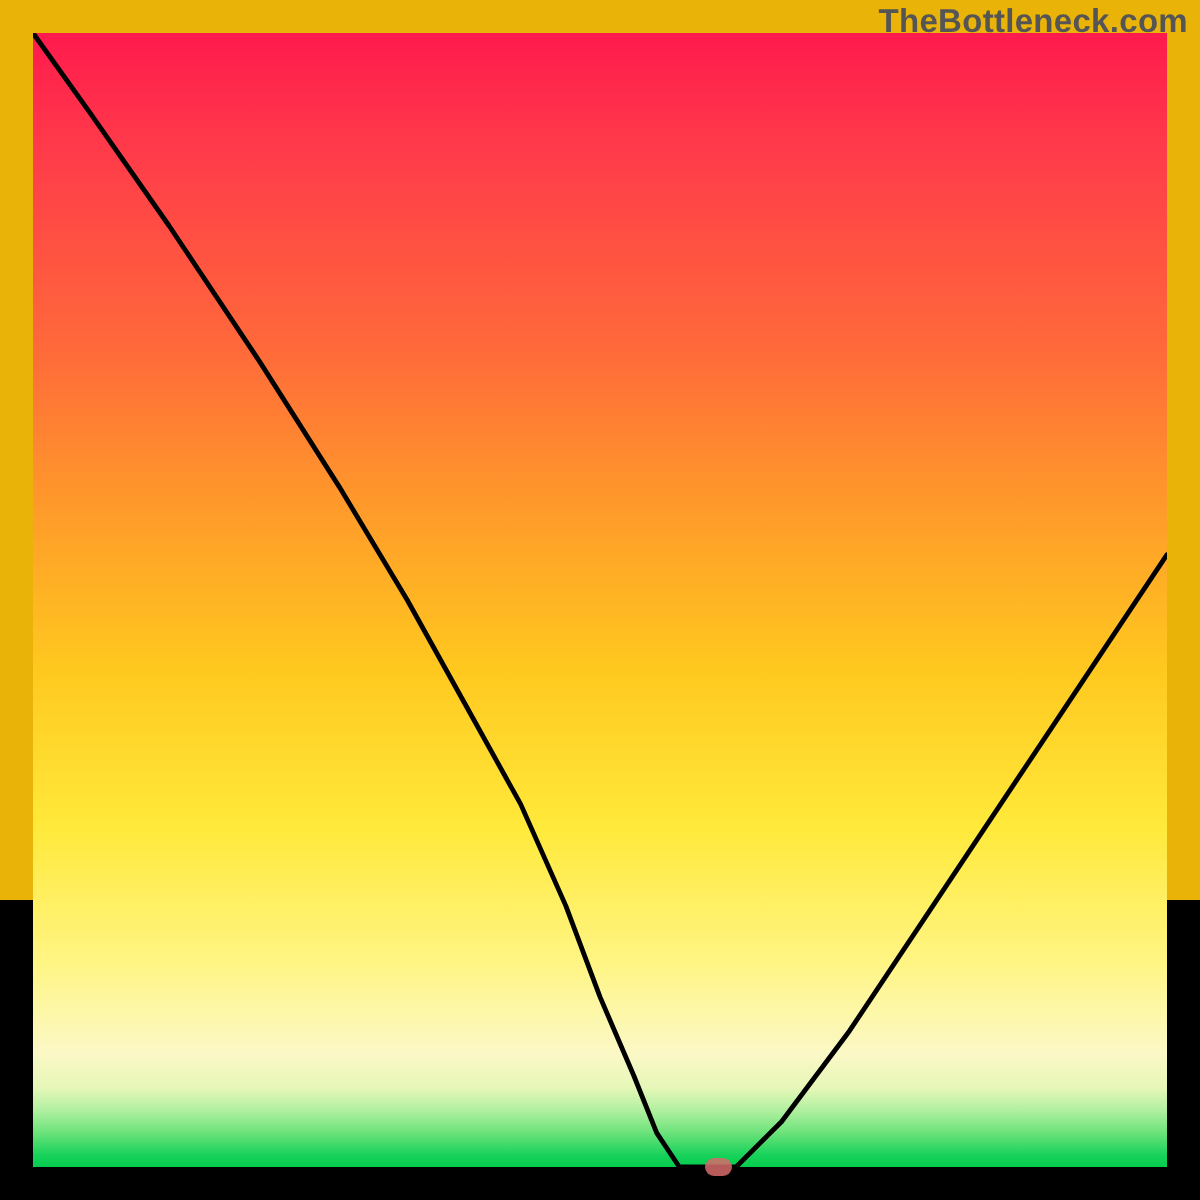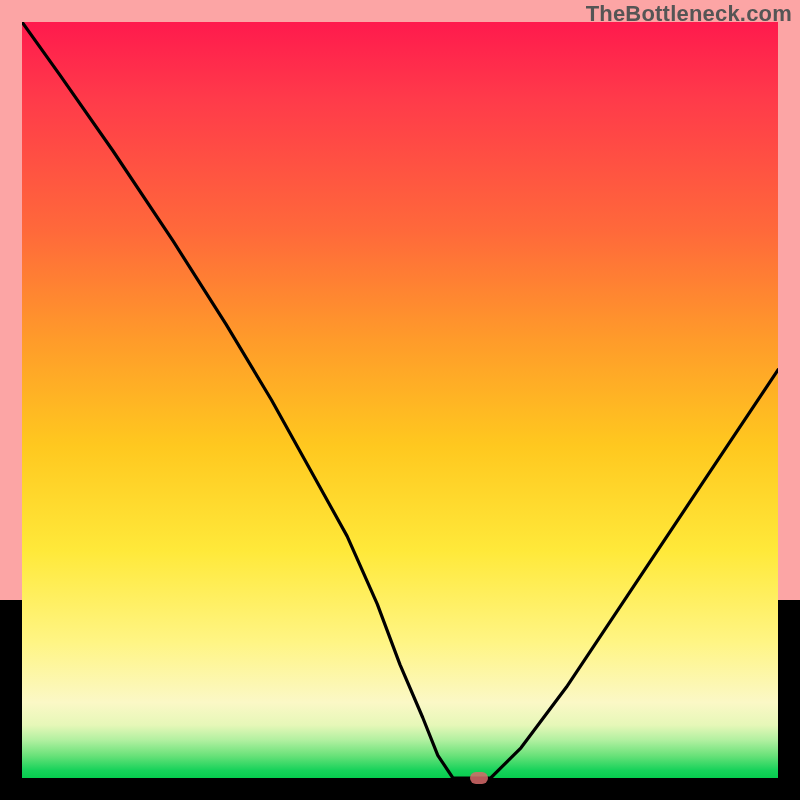--- a/index.html
+++ b/index.html
@@ -8,21 +8,21 @@
     width: 800px;
     height: 800px;
     background: #000;
     font-family: Arial, Helvetica, sans-serif;
     overflow: hidden;
   }
   .container {
     position: relative;
     width: 800px;
     height: 600px;
-    background: #fca5a5;
+    background: #eab308;
   }
   .watermark {
     position: absolute;
     top: 1px;
     right: 8px;
     color: #555;
     font-size: 22px;
     font-weight: 600;
     letter-spacing: 0.2px;
     z-index: 10;

